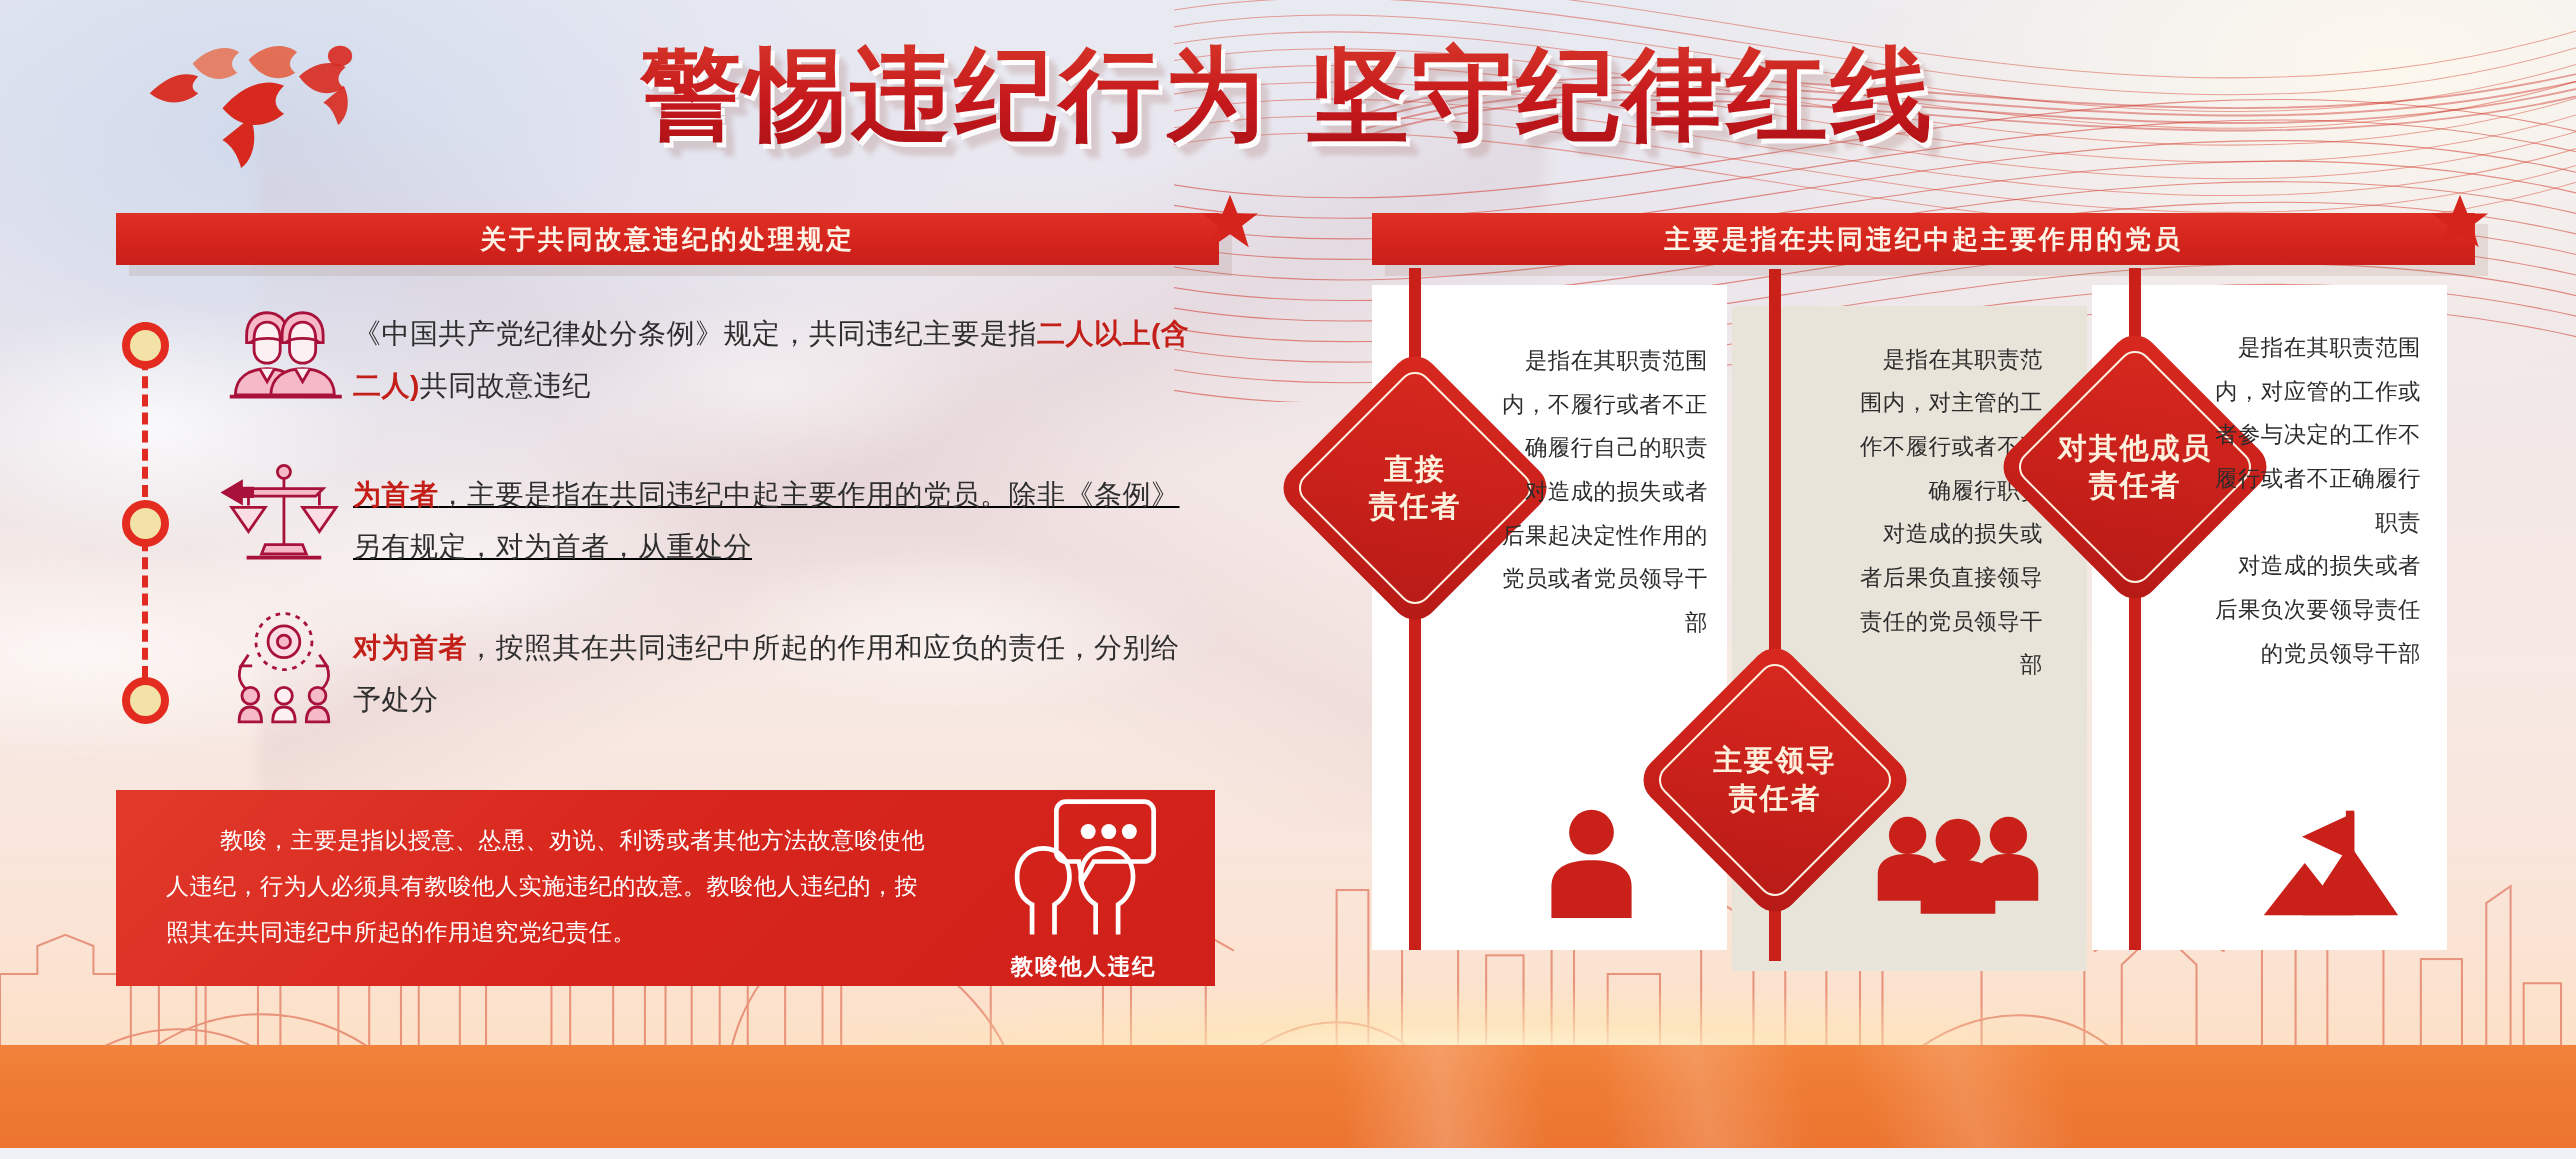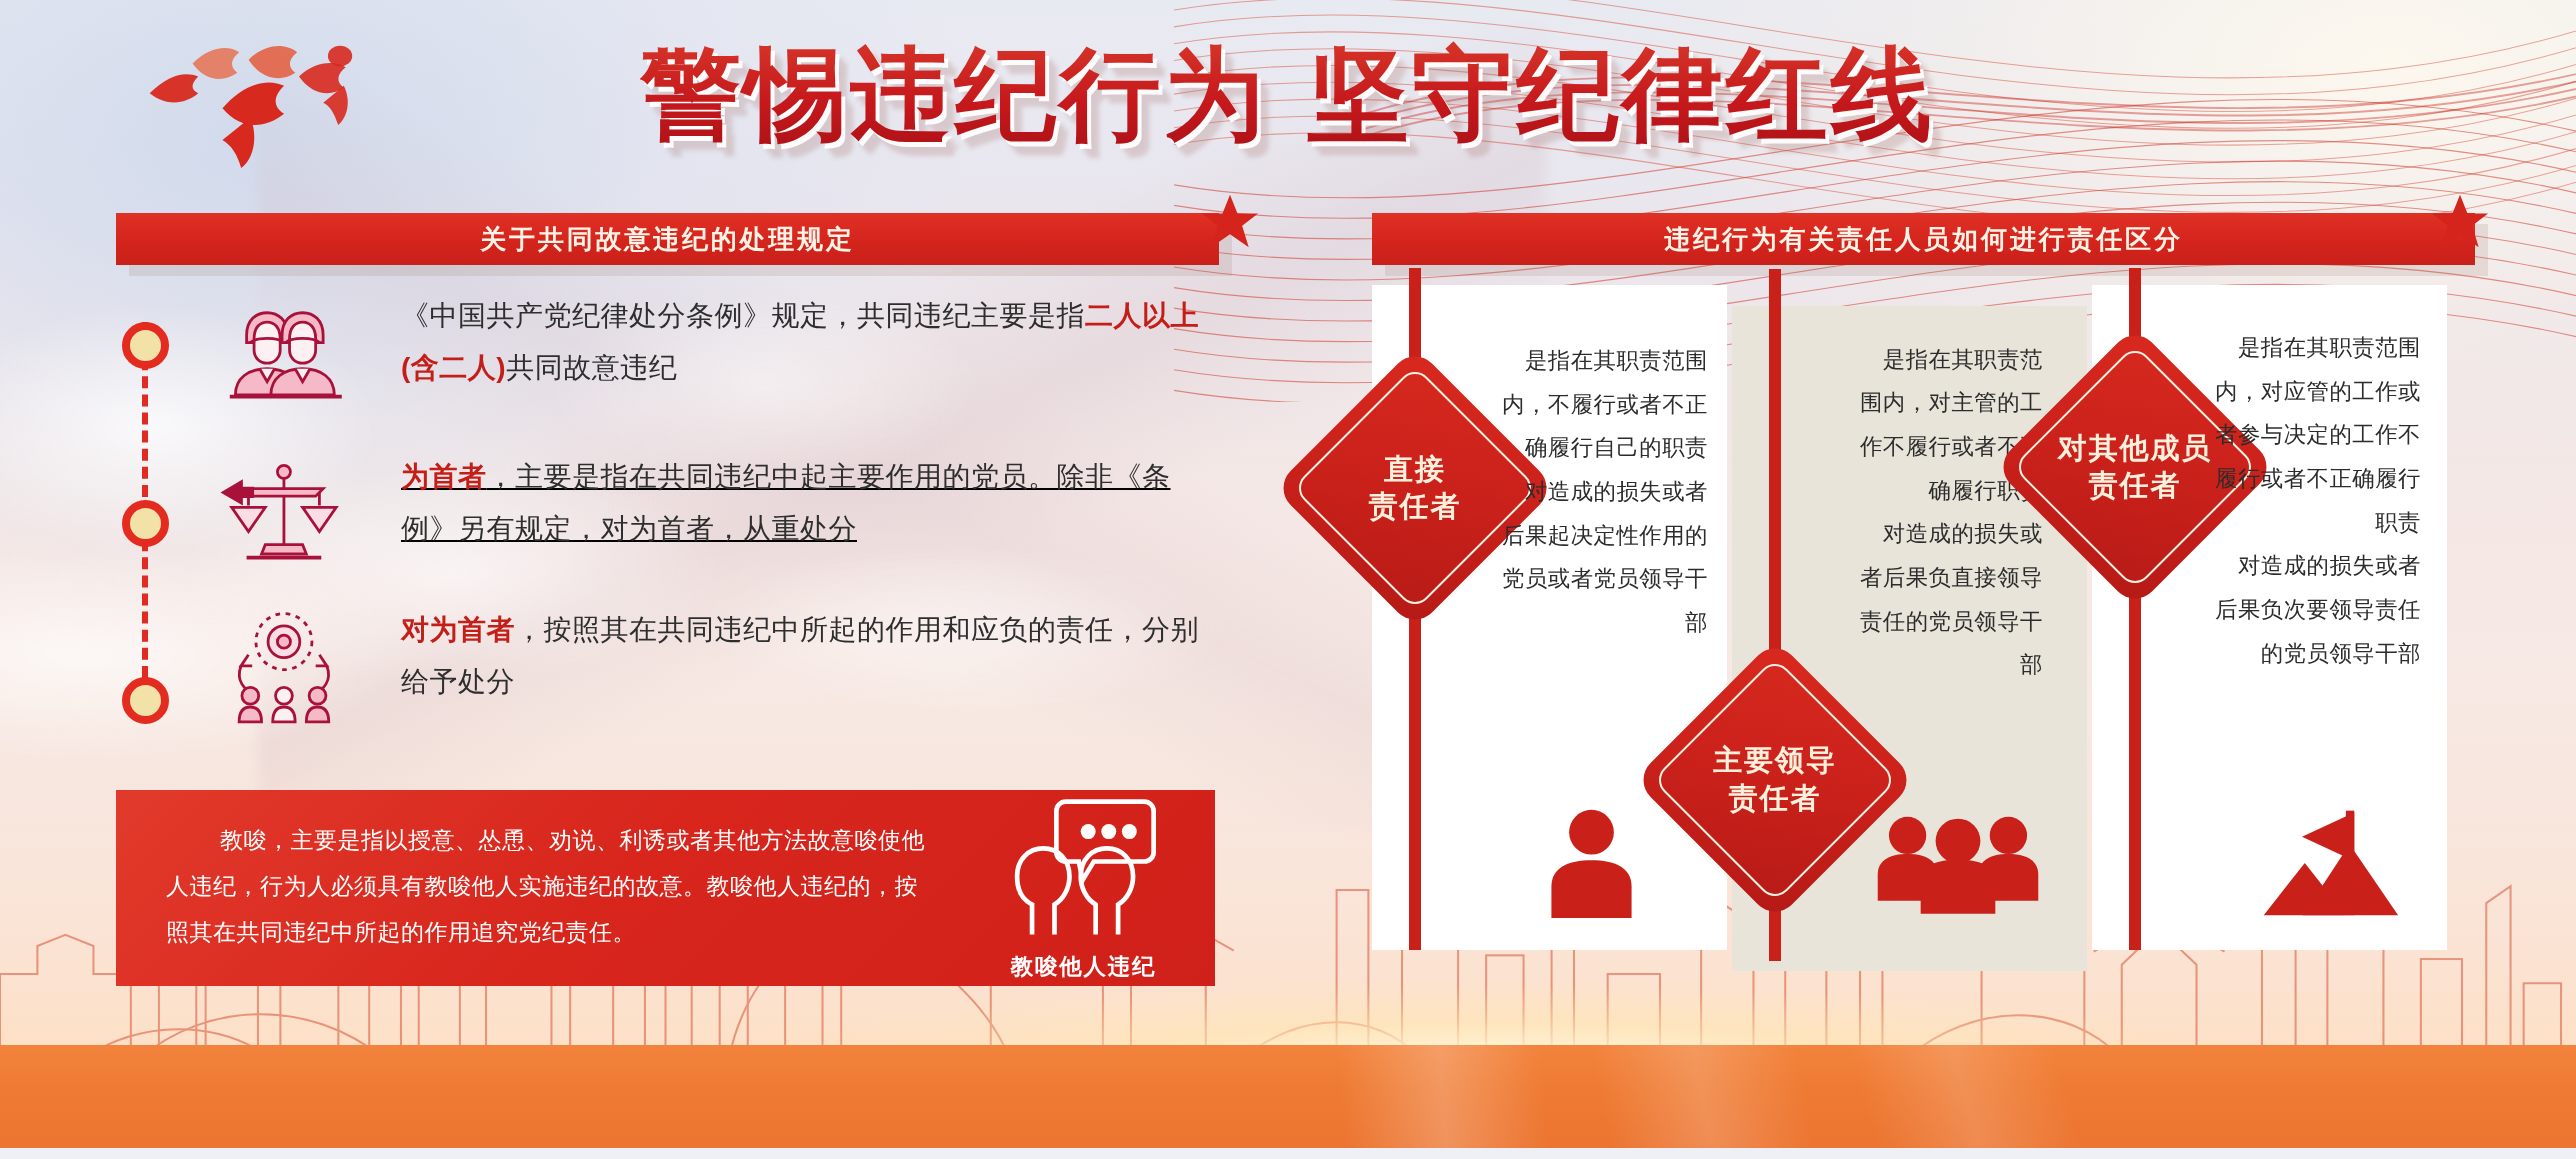--- a/index.html
+++ b/index.html
@@ -103,21 +103,21 @@
   .timeline{position:absolute;left:142px;top:322px;width:7.5px;height:374px;}
   .tl-dash{
     position:absolute;left:0;top:0;width:0;height:374px;
     border-left:6.5px dashed #e02a22;
   }
   .tl-dot{
     position:absolute;left:-19.6px;width:47px;height:47px;border-radius:50%;
     background:#f3e2a8;border:8.4px solid #e42b20;box-sizing:border-box;
   }
 
-  .lrow{position:absolute;display:flex;align-items:flex-start;gap:48px;}
+  .lrow{position:absolute;display:flex;align-items:flex-end;}
   .licon{width:140px;height:122px;flex:0 0 140px;}
   .ltext{
     font-size:28px;line-height:1.85;color:#2e2e2e;
     font-family:"Liberation Sans","DejaVu Sans",sans-serif;
     letter-spacing:0.5px;
   }
   .ltext b{color:#c31f18;font-weight:bold;}
 
   
   .callout{
@@ -367,21 +367,21 @@
             <circle cx="112" cy="40" r="8"></circle>
             <circle cx="134" cy="40" r="8"></circle>
         </g>
       </svg>
       <div class="callout-icon-cap">教唆他人违纪</div>
     </div>
   </div>
 
   <div class="hdr-shadow" style="left:1385px;top:224px;width:1103px;"></div>
   <div class="hdr" style="left:1372px;top:213px;width:1103px;">
-    <span class="hdr-text">违纪行为有关责任人员如何进行责任区分</span>
+    <span class="hdr-text">主要是指在共同违纪中起主要作用的党员</span>
   </div>
   <svg class="star" style="left:2430px;top:193px;" viewBox="0 0 64 62">
     <path d="M32,2 L40,22 L62,22 L45,35 L52,58 L32,44 L12,58 L19,35 L2,22 L24,22 Z" fill="#d4241c"></path>
   </svg>
 
   <div class="rpanel">
 
     <div class="rcard c1">
       <div class="stem" style="left:37px;top:-17px;height:682px;"></div>
       <div class="diamond-wrap" style="left:-57px;top:103px;">

